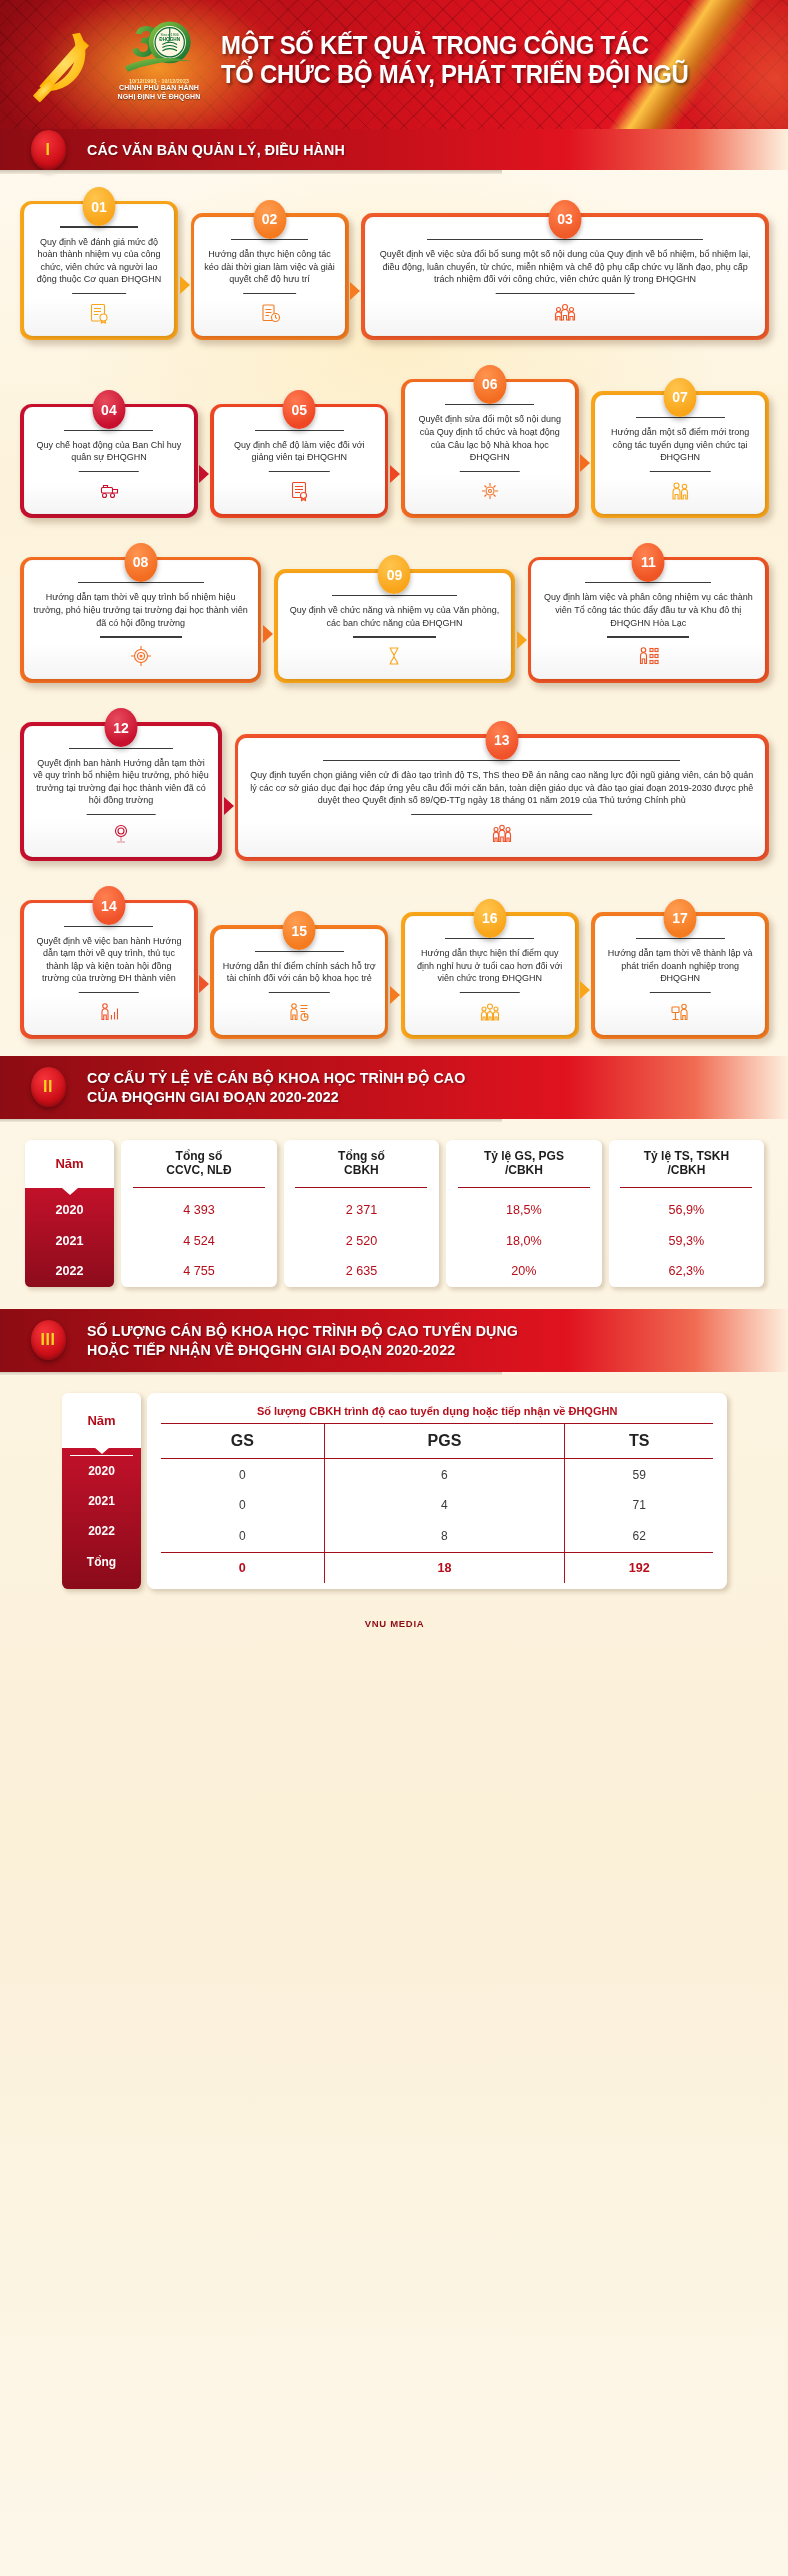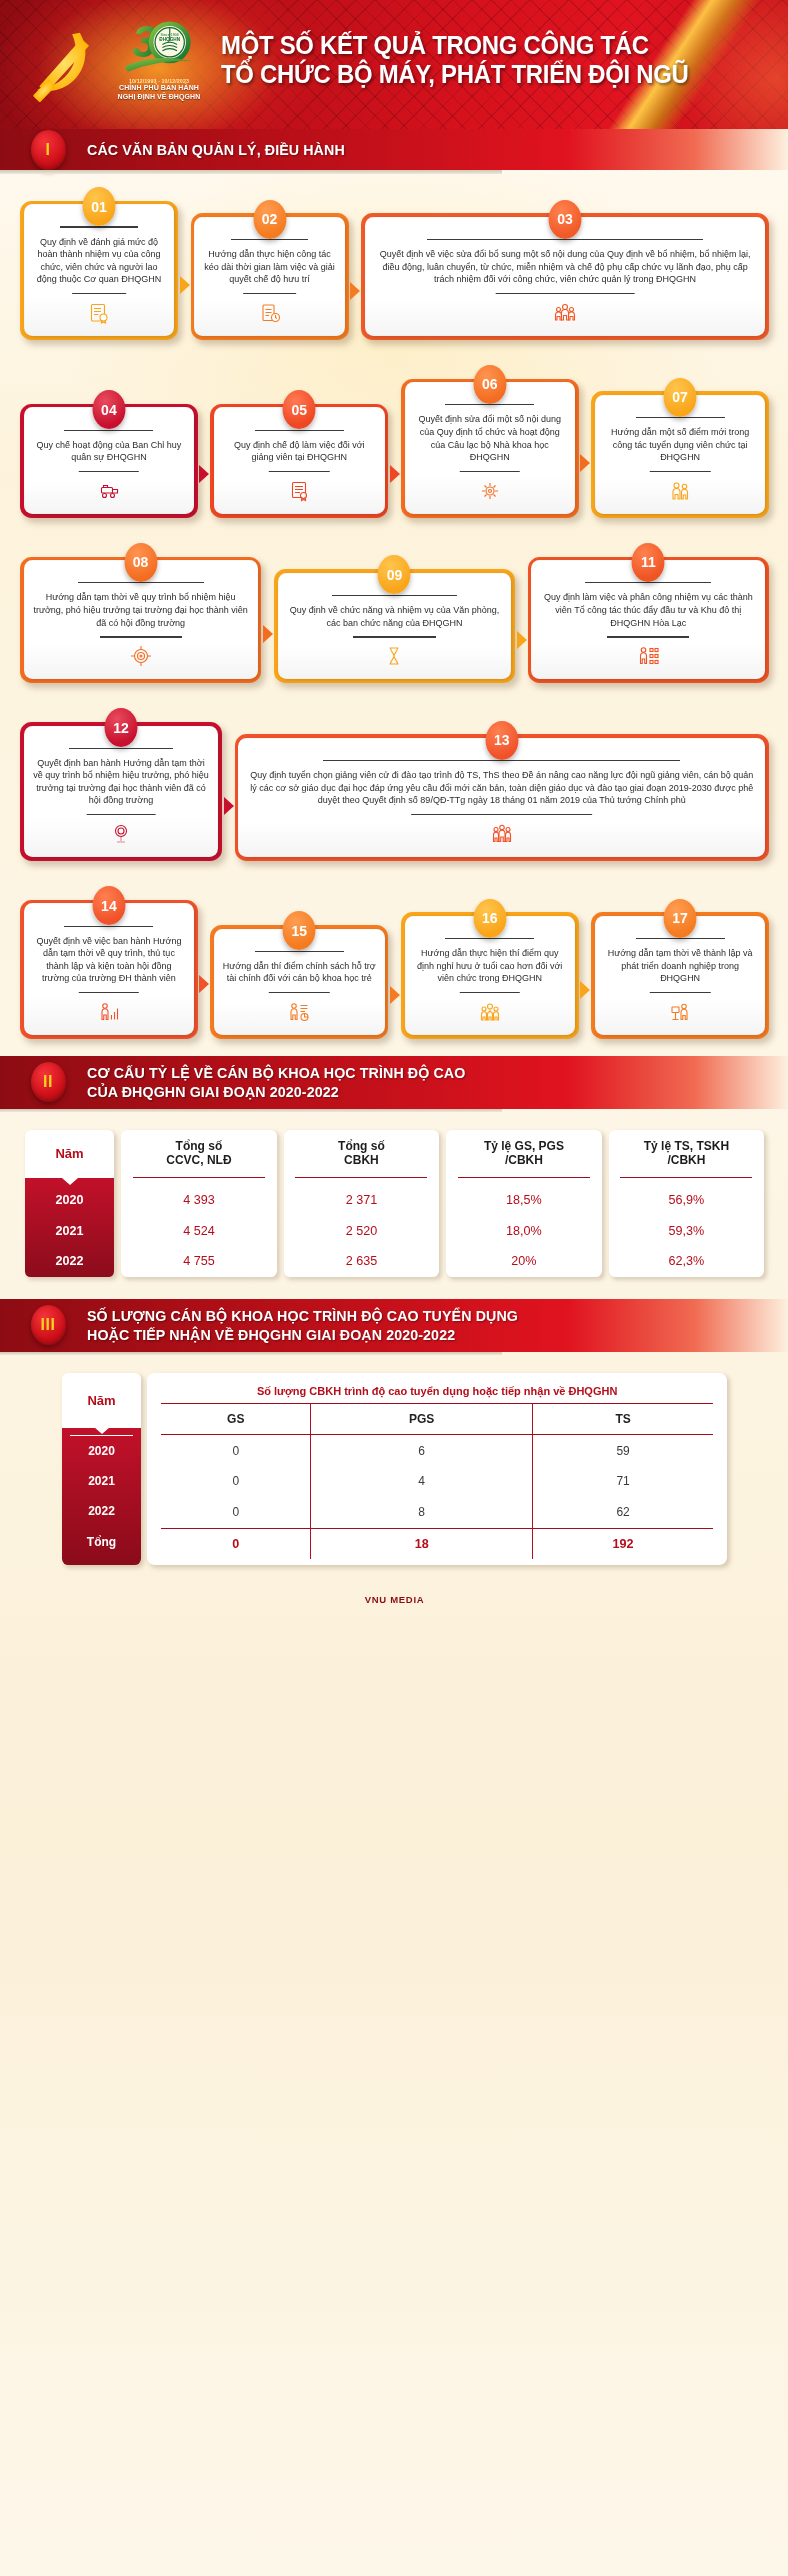--- a/index.html
+++ b/index.html
@@ -66,21 +66,21 @@
       linear-gradient(180deg,#fffaf0 0%, #fdf3dc 14%, #fdf6e6 40%, #fbf0d8 70%, #fdf7ea 100%);
   }
 
   
   .sec-banner {
     position:relative; height:41px; width:100%;
     background:linear-gradient(90deg,#8d0c13 0%, #a90e16 22%, #c4101a 48%, #e0131f 72%, #f06b52 88%, #fdf2e0 100%);
     display:flex; align-items:center;
     margin-bottom:0;
   }
-  .sec-banner.two-line { height:53px; }
+  .sec-banner.two-line { height:63px; }
   .sec-banner::after{
     content:""; position:absolute; left:0; bottom:-3.7px; width:502px; height:3.7px;
     background:linear-gradient(180deg,#cfc7b6,#efe8d9);
   }
   .sec-num {
     position:absolute; left:30.5px; top:50%; transform:translateY(-50%);
     width:35px; height:40px; border-radius:50%;
     background:radial-gradient(circle at 38% 30%, #f4333a, #cf0f18 62%, #a20d13 100%);
     box-shadow:0 2.6px 5.3px rgba(0,0,0,.35), inset 0 -2.1px 5.3px rgba(0,0,0,.25);
     display:flex; align-items:center; justify-content:center;
@@ -209,21 +209,21 @@
   .tbl3-main{
     flex:1 1 auto; background:#fff; border-radius:7.4px;
     box-shadow:2.1px 2.6px 4.7px rgba(120,90,60,.25); padding:8.4px 13.7px 5.3px 13.7px;
   }
   .tbl3-caption{
     text-align:center; color:#b70d1a; font-weight:bold; font-size:11px; padding:4.2px 0 6.3px 0;
     border-bottom:1.1px solid #a10c18;
   }
   .tbl3-table { width:100%; border-collapse:collapse; }
   .tbl3-table th {
-    font-size:12px; color:#222; font-weight:bold; padding:7.4px 0 8.4px 0;
+    font-size:16px; color:#222; font-weight:bold; padding:7.4px 0 8.4px 0;
     border-bottom:1.1px solid #a10c18; border-right:0.8px solid #b01020;
   }
   .tbl3-table th:last-child, .tbl3-table td:last-child { border-right:none; }
   .tbl3-table td {
     font-size:12px; color:#3a3a3a; text-align:center; padding:8.4px 0;
     border-right:0.8px solid #b01020;
   }
   .tbl3-table tr.total-row td { color:#b70d1a; font-weight:bold; font-size:12.6px; border-top:1.1px solid #a10c18;}
 
   

